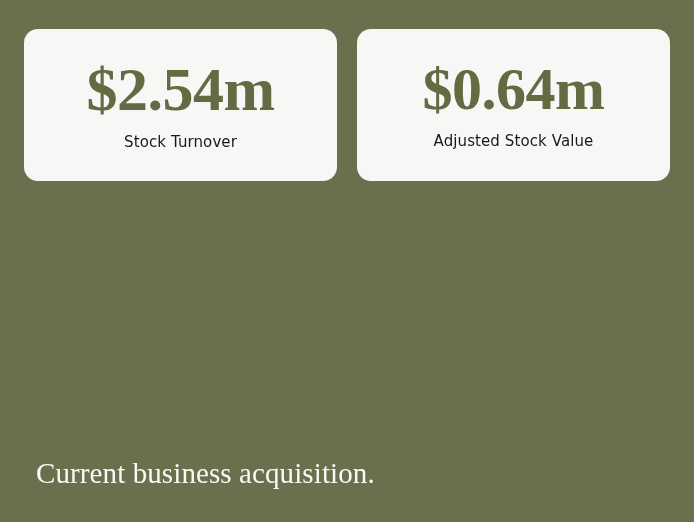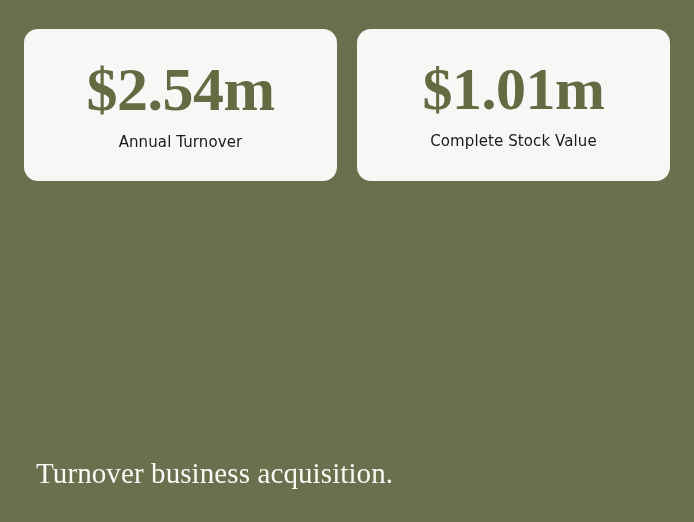--- a/index.html
+++ b/index.html
@@ -81,27 +81,27 @@
 </style>
 </head>
 <body>
 
 <div id="page-root">
 
   <div class="stat-grid">
 
     <div class="stat-card row-1">
       <div class="stat-value">$2.54m</div>
-      <div class="stat-label">Annual Turnover</div>
+      <div class="stat-label">Stock Turnover</div>
     </div>
 
 
     <div class="stat-card row-2">
-      <div class="stat-value">$1.01m</div>
-      <div class="stat-label">Complete Stock Value</div>
+      <div class="stat-value">$0.64m</div>
+      <div class="stat-label">Adjusted Stock Value</div>
     </div>
 
 
   </div>
 
-  <div class="tagline">Turnover business acquisition.</div>
+  <div class="tagline">Current business acquisition.</div>
 
 </div>
 
 </body></html>

